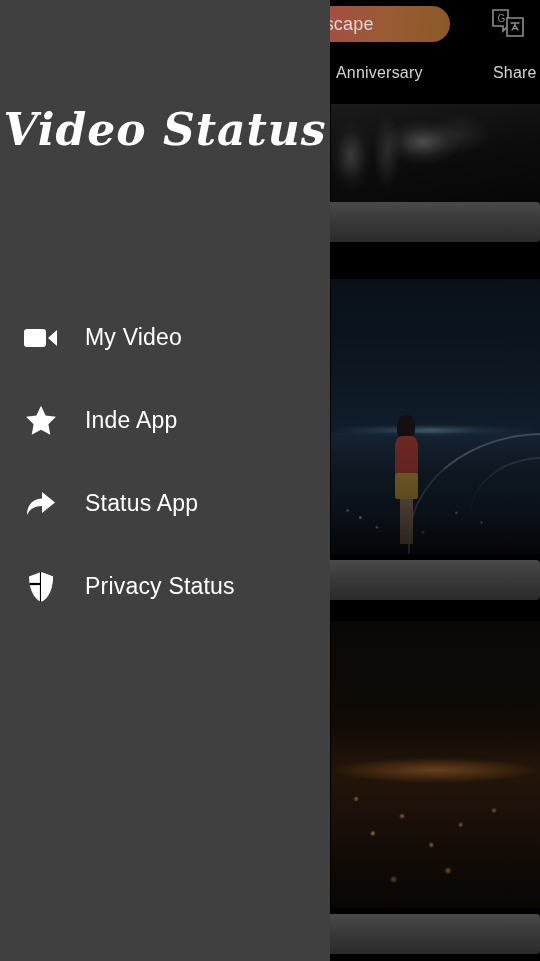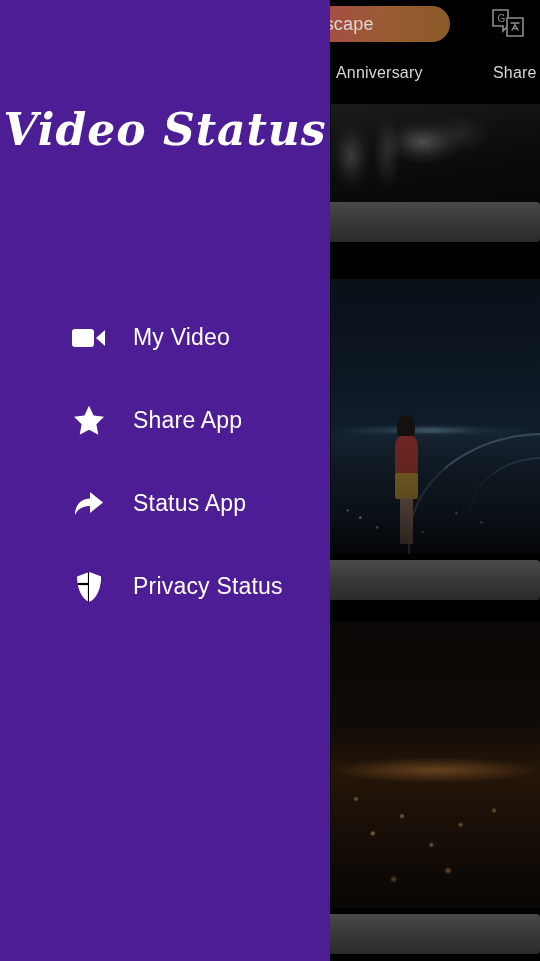--- a/index.html
+++ b/index.html
@@ -209,21 +209,21 @@
   }
   #caption-3 { top: 914px; }
 
   
   #drawer {
     position: absolute;
     left: 0;
     top: 0;
     width: 330px;
     height: 961px;
-    background: #4c1d95;
+    background: #404040;
     z-index: 20;
   }
 
   #drawer-title {
     position: absolute;
     left: 0;
     top: 104px;
     width: 330px;
     text-align: center;
     color: #ffffff;
@@ -240,21 +240,20 @@
     left: 0;
     top: 296px;
     width: 330px;
   }
   .menu-item {
     position: relative;
     height: 83px;
     display: flex;
     align-items: center;
     cursor: pointer;
-    margin-left: 48px;
   }
   .menu-icon {
     width: 40px;
     height: 40px;
     margin-left: 21px;
     display: flex;
     align-items: center;
     justify-content: center;
     flex: 0 0 auto;
   }
@@ -339,21 +338,21 @@
         </span>
         <span class="menu-label">My Video</span>
       </div>
 
       <div class="menu-item">
         <span class="menu-icon">
           <svg width="32" height="31" viewBox="0 0 32 31">
             <path d="M16 0.8 L20.6 10.4 L31 11.8 L23.4 19.2 L25.3 29.8 L16 24.7 L6.7 29.8 L8.6 19.2 L1 11.8 L11.4 10.4 Z" fill="#ffffff"></path>
           </svg>
         </span>
-        <span class="menu-label">Share App</span>
+        <span class="menu-label">Inde App</span>
       </div>
 
       <div class="menu-item">
         <span class="menu-icon">
           <svg width="32" height="28" viewBox="0 0 32 28">
             <path d="M2 25 C2 13 10 8.5 17 8.5 L17 2 L30 12.5 L17 23 L17 16 C10 16 5 18.5 2 25 Z" fill="#ffffff"></path>
           </svg>
         </span>
         <span class="menu-label">Status App</span>
       </div>

